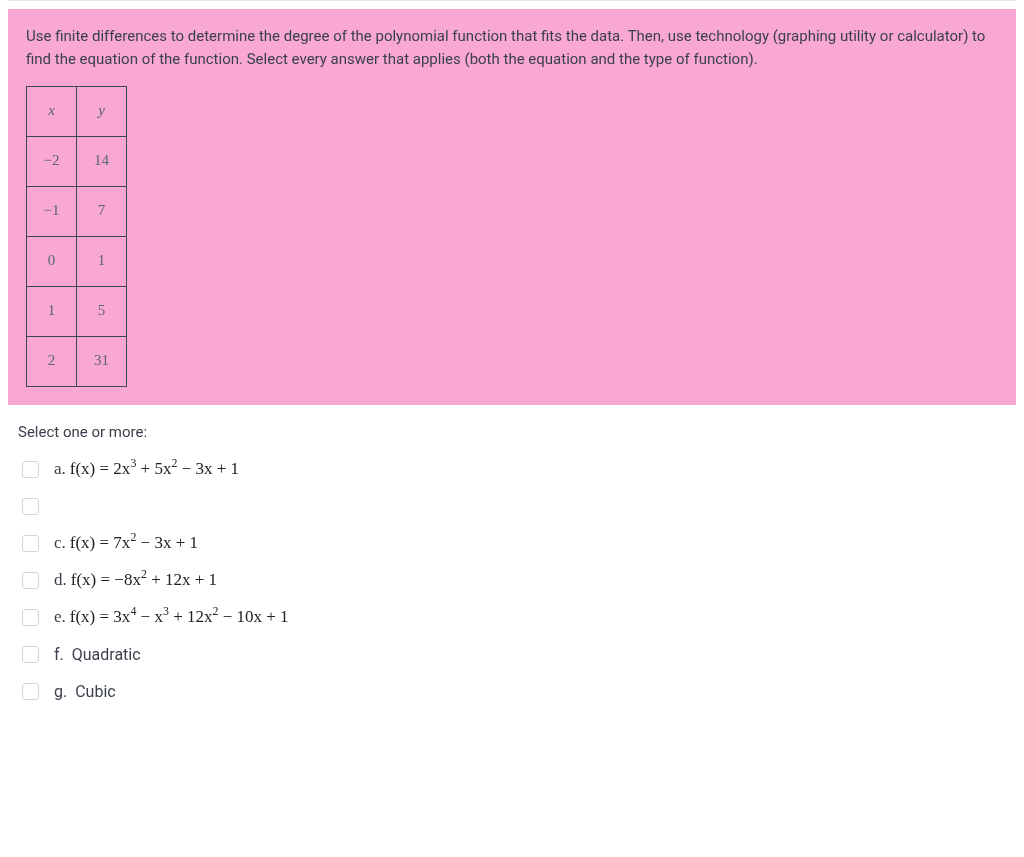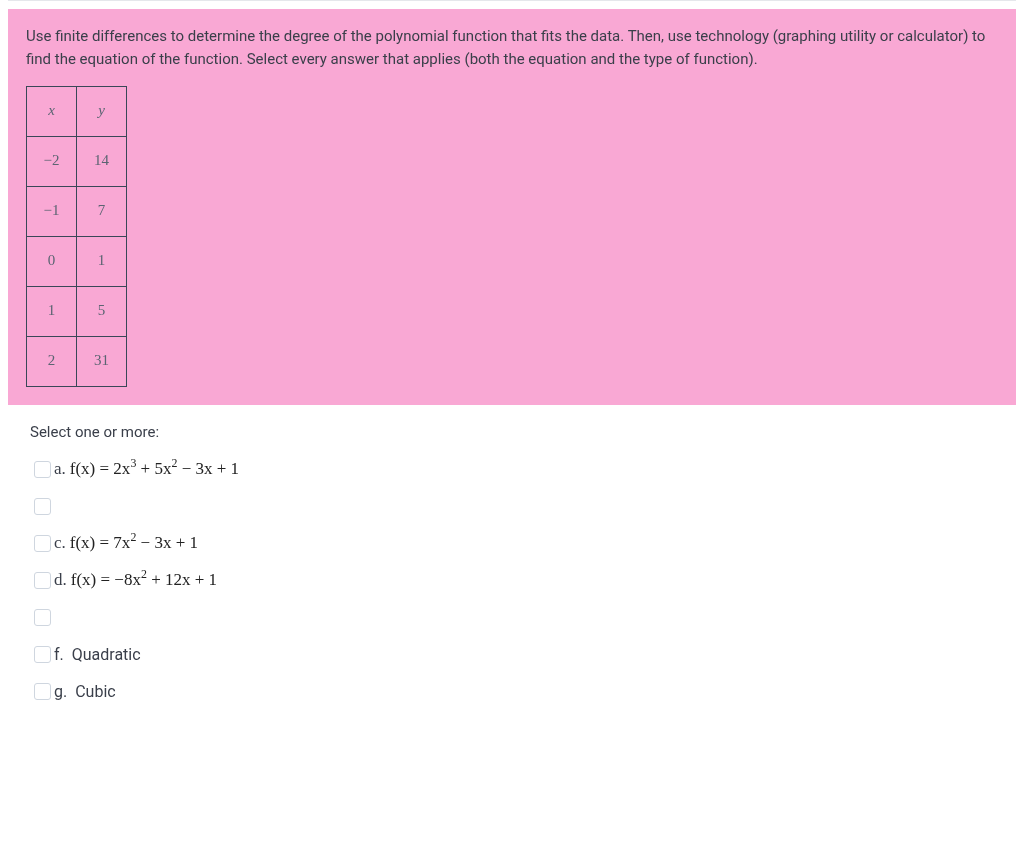--- a/index.html
+++ b/index.html
@@ -35,30 +35,30 @@
     text-align: center;
     vertical-align: middle;
     color: #5b6472;
     font-size: 15px;
   }
   .data-table .hdr {
     font-style: italic;
   }
   .answers {
     padding: 0 12px 20px 12px;
-    margin-left: 12px;
   }
   .prompt {
     font-size: 15px;
     color: #3a3f4a;
     margin: 18px 0 10px 6px;
   }
   .opt {
     display: flex;
     align-items: center;
+    gap: 12px;
     padding: 7px 6px;
     font-size: 16px;
   }
   .opt input[type="checkbox"] {
     width: 17px;
     height: 17px;
     border: 1px solid #cfd6df;
     border-radius: 3px;
     appearance: none;
     -webkit-appearance: none;
@@ -132,20 +132,21 @@
     <span class="math"><span class="letter">c.</span><span>f(x) = 7x</span><sup>2</sup><span> − 3x + 1</span></span>
   </label>
 
   <label class="opt">
     <input type="checkbox" style="">
     <span class="math"><span class="letter">d.</span><span>f(x) = −8x</span><sup>2</sup><span> + 12x + 1</span></span>
   </label>
 
   <label class="opt">
     <input type="checkbox" style="">
+    <span class="math"><span class="letter">e.</span><span>f(x) = 3x</span><sup>4</sup><span> − x</span><sup>3</sup><span> + 12x</span><sup>2</sup><span> − 10x + 1</span></span>
   </label>
 
   <label class="opt">
     <input type="checkbox" style="">
     <span><span class="letter">f.</span> <span>Quadratic</span></span>
   </label>
 
   <label class="opt">
     <input type="checkbox" style="">
     <span><span class="letter">g.</span> <span>Cubic</span></span>

